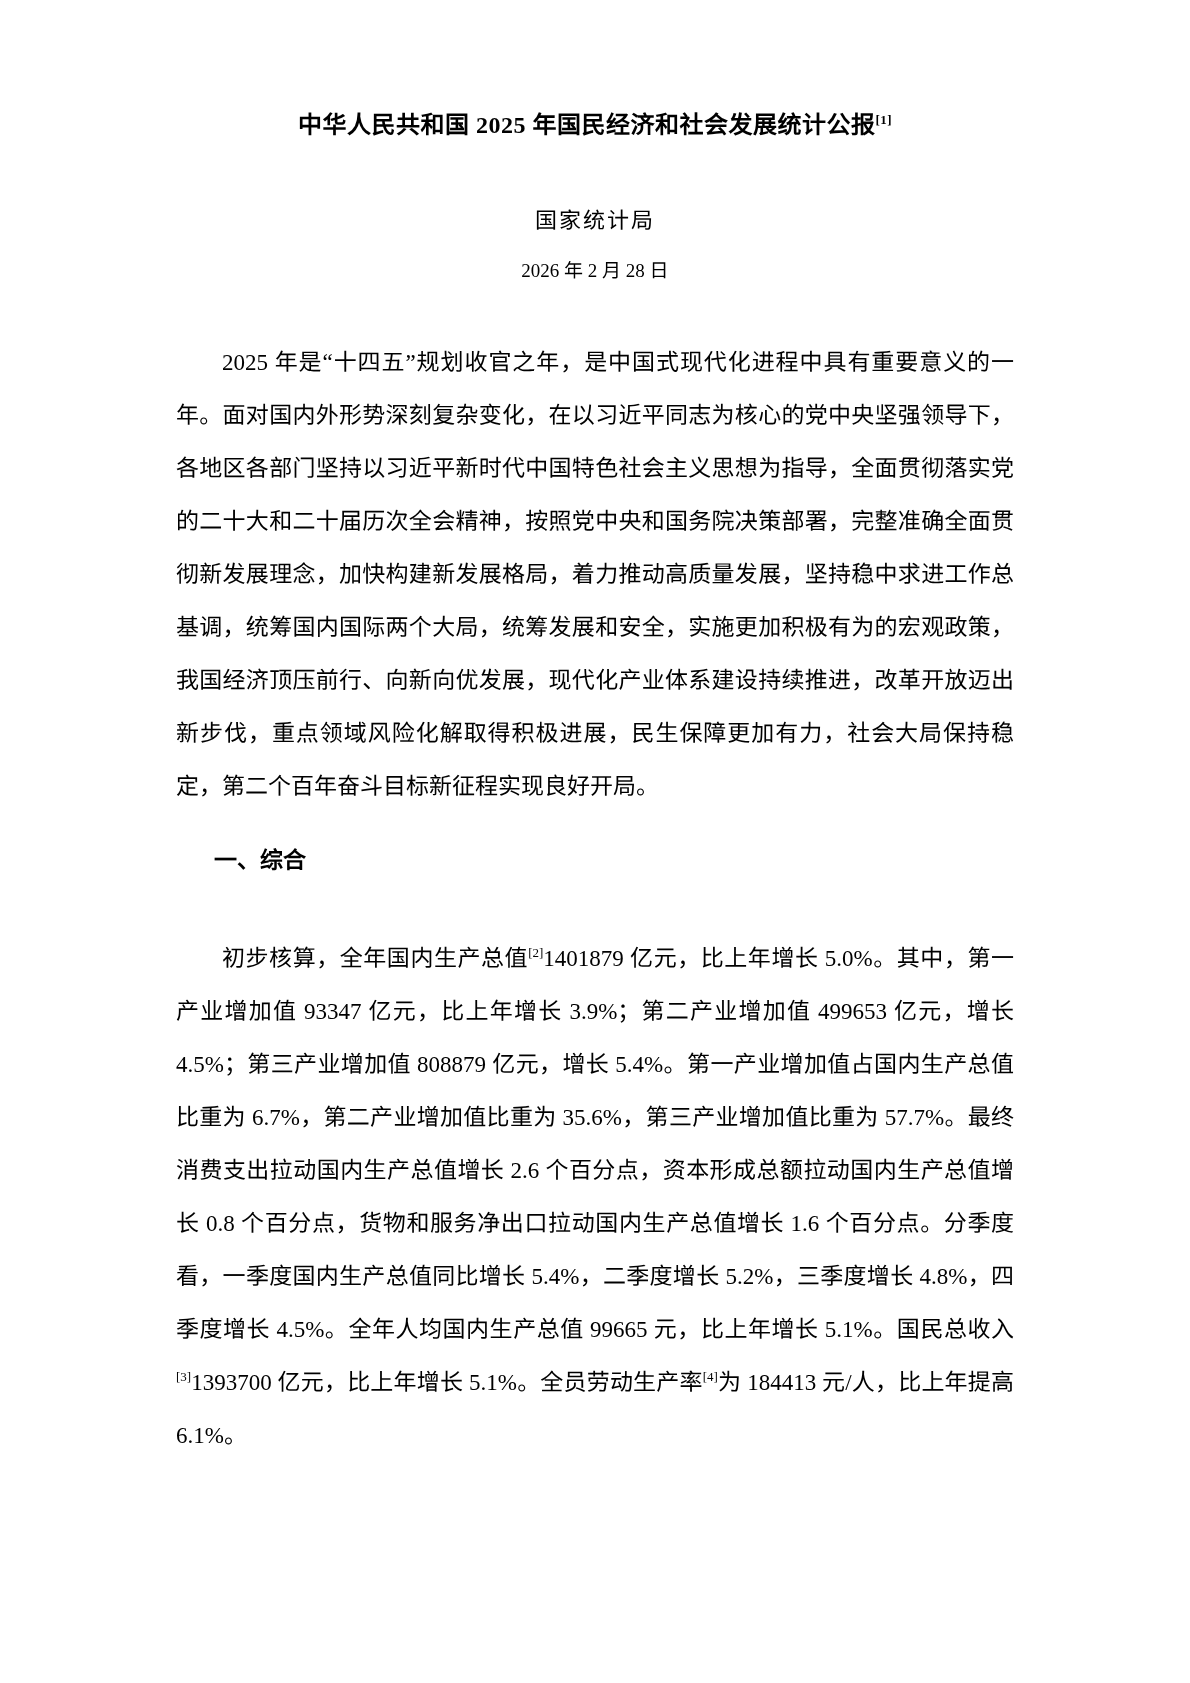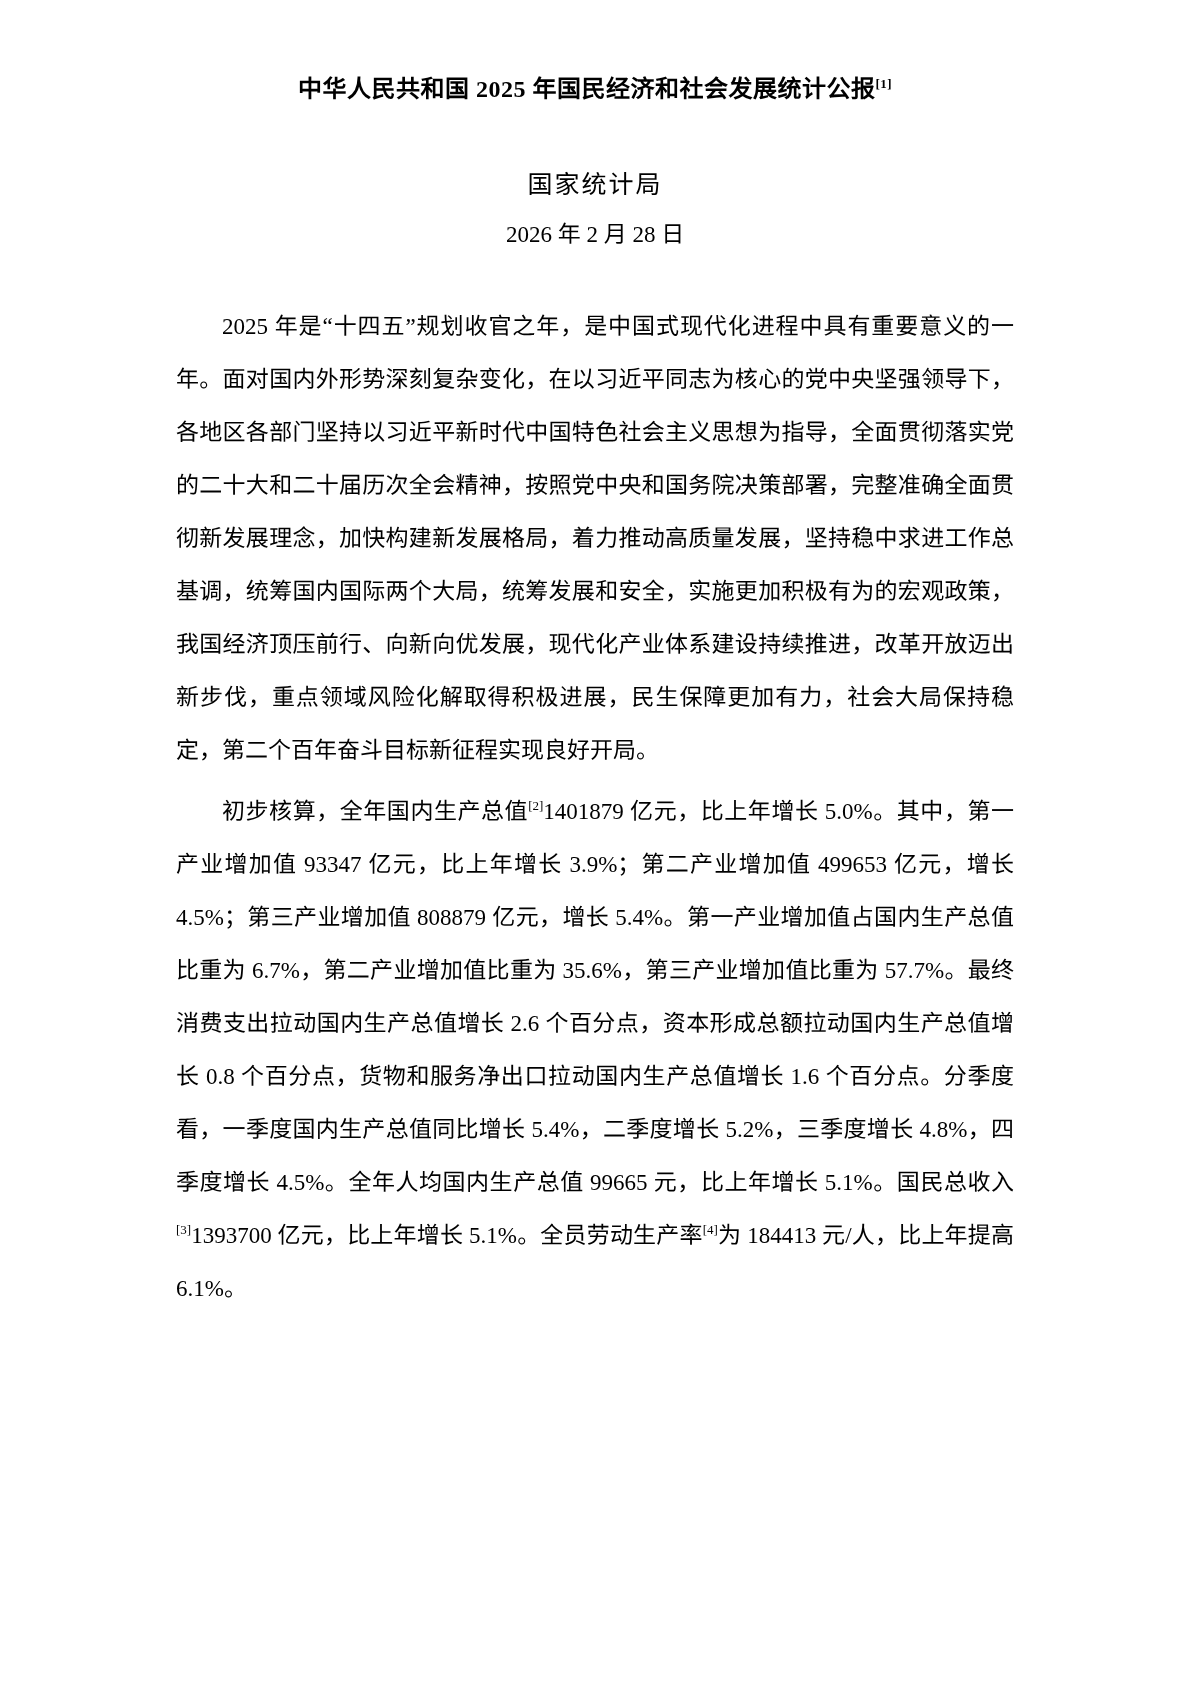--- a/index.html
+++ b/index.html
@@ -8,41 +8,41 @@
     background: #ffffff;
   }
   .page {
     position: relative;
     width: 1190px;
     height: 1683px;
     margin: 0 auto;
     background: #ffffff;
     color: #000000;
     box-sizing: border-box;
-    padding: 72px 168px 0 168px;
+    padding: 108px 168px 0 168px;
     font-family: "Liberation Serif", "DejaVu Serif", serif;
     overflow: hidden;
   }
   .doc-title {
     font-size: 24px;
     font-weight: 700;
     line-height: 34px;
     text-align: center;
     margin: 0;
     letter-spacing: 0.5px;
   }
   .byline {
-    font-size: 25px;
+    font-size: 22px;
     line-height: 30px;
     text-align: center;
     margin-top: 64px;
     letter-spacing: 2px;
   }
   .pub-date {
-    font-size: 23px;
+    font-size: 19px;
     line-height: 30px;
     text-align: center;
     margin-top: 20px;
   }
   .body-para {
     font-size: 23px;
     line-height: 53px;
     text-align: justify;
     text-indent: 2em;
     margin: 8px;
@@ -70,16 +70,17 @@
 <div class="page">
 
   <h1 class="doc-title"><span>中华人民共和国 2025 年国民经济和社会发展统计公报</span><sup class="fnref">[1]</sup></h1>
 
   <div class="byline">国家统计局</div>
 
   <div class="pub-date">2026 年 2 月 28 日</div>
 
   <p class="body-para first"><span>2025 年是“十四五”规划收官之年，是中国式现代化进程中具有重要意义的一年。面对国内外形势深刻复杂变化，在以习近平同志为核心的党中央坚强领导下，各地区各部门坚持以习近平新时代中国特色社会主义思想为指导，全面贯彻落实党的二十大和二十届历次全会精神，按照党中央和国务院决策部署，完整准确全面贯彻新发展理念，加快构建新发展格局，着力推动高质量发展，坚持稳中求进工作总基调，统筹国内国际两个大局，统筹发展和安全，实施更加积极有为的宏观政策，我国经济顶压前行、向新向优发展，现代化产业体系建设持续推进，改革开放迈出新步伐，重点领域风险化解取得积极进展，民生保障更加有力，社会大局保持稳定，第二个百年奋斗目标新征程实现良好开局。</span></p>
 
+  <h2 class="section-heading">一、综合</h2>
 
   <p class="body-para"><span>初步核算，全年国内生产总值</span><sup class="fnref">[2]</sup><span>1401879 亿元，比上年增长 5.0%。其中，第一产业增加值 93347 亿元，比上年增长 3.9%；第二产业增加值 499653 亿元，增长 4.5%；第三产业增加值 808879 亿元，增长 5.4%。第一产业增加值占国内生产总值比重为 6.7%，第二产业增加值比重为 35.6%，第三产业增加值比重为 57.7%。最终消费支出拉动国内生产总值增长 2.6 个百分点，资本形成总额拉动国内生产总值增长 0.8 个百分点，货物和服务净出口拉动国内生产总值增长 1.6 个百分点。分季度看，一季度国内生产总值同比增长 5.4%，二季度增长 5.2%，三季度增长 4.8%，四季度增长 4.5%。全年人均国内生产总值 99665 元，比上年增长 5.1%。国民总收入</span><sup class="fnref">[3]</sup><span>1393700 亿元，比上年增长 5.1%。全员劳动生产率</span><sup class="fnref">[4]</sup><span>为 184413 元/人，比上年提高 6.1%。</span></p>
 
 </div>
 
 </body></html>

